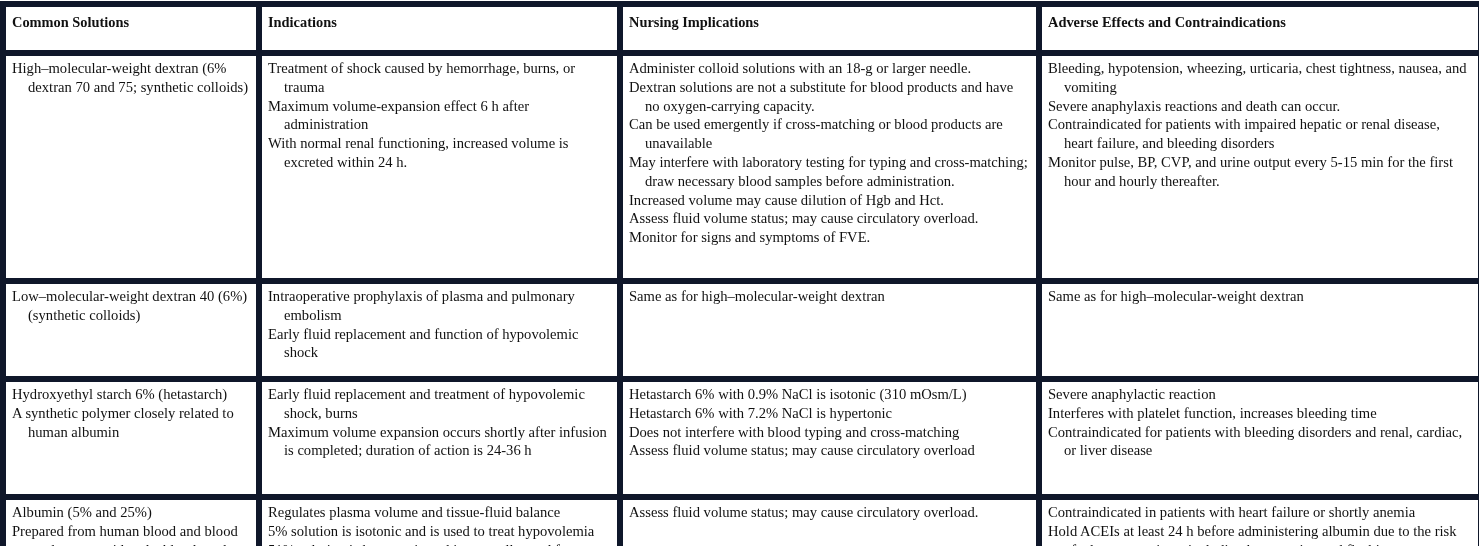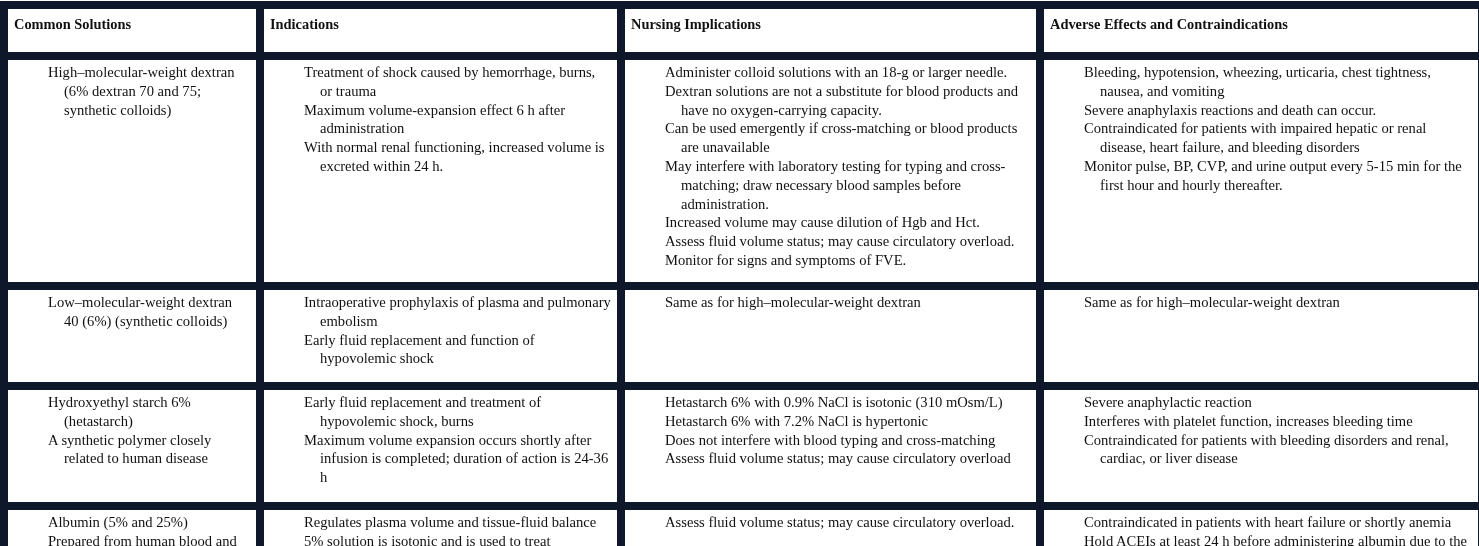--- a/index.html
+++ b/index.html
@@ -8,40 +8,39 @@
       position: absolute; left: 0; top: 1px;
       width: 1478px;
       border-collapse: collapse;
       table-layout: fixed;
       font-family: "Liberation Serif", "DejaVu Serif", serif;
       color: #111111;
       font-size: 14.6px;
       line-height: 18.8px;
     }
     .tbl th, .tbl td {
-      border: 8px solid #0f172a;
+      border: 6px solid #0f172a;
       vertical-align: top;
       text-align: left;
       padding: 3px 6px 12px 6px;
     }
     .tbl th {
       font-weight: bold;
       height: 25px;
       padding-top: 6px;
       font-size: 14.4px;
     }
     .tbl tr.r1 td { height: 207px; }
     .tbl tr.r2 td { height: 77px; }
     .tbl tr.r3 td { height: 97px; }
     .tbl tr.r4 td { height: 96px; }
     .line {
       display: block;
       padding-left: 16px;
       text-indent: -16px;
-      margin-left: 34px;
     }
     col.c1 { width: 256px; }
     col.c2 { width: 361px; }
     col.c3 { width: 419px; }
     col.c4 { width: 442px; }
   </style>
 </head>
 <body>
 
 <table class="tbl">
@@ -99,21 +98,21 @@
         <span class="line">Same as for high–molecular-weight dextran</span>
       </td>
       <td>
         <span class="line">Same as for high–molecular-weight dextran</span>
       </td>
     </tr>
 
     <tr class="r3">
       <td>
         <span class="line">Hydroxyethyl starch 6% (hetastarch)</span>
-        <span class="line">A synthetic polymer closely related to human disease</span>
+        <span class="line">A synthetic polymer closely related to human albumin</span>
       </td>
       <td>
         <span class="line">Early fluid replacement and treatment of hypovolemic shock, burns</span>
         <span class="line">Maximum volume expansion occurs shortly after infusion is completed; duration of action is 24-36 h</span>
       </td>
       <td>
         <span class="line">Hetastarch 6% with 0.9% NaCl is isotonic (310 mOsm/L)</span>
         <span class="line">Hetastarch 6% with 7.2% NaCl is hypertonic</span>
         <span class="line">Does not interfere with blood typing and cross-matching</span>
         <span class="line">Assess fluid volume status; may cause circulatory overload</span>

